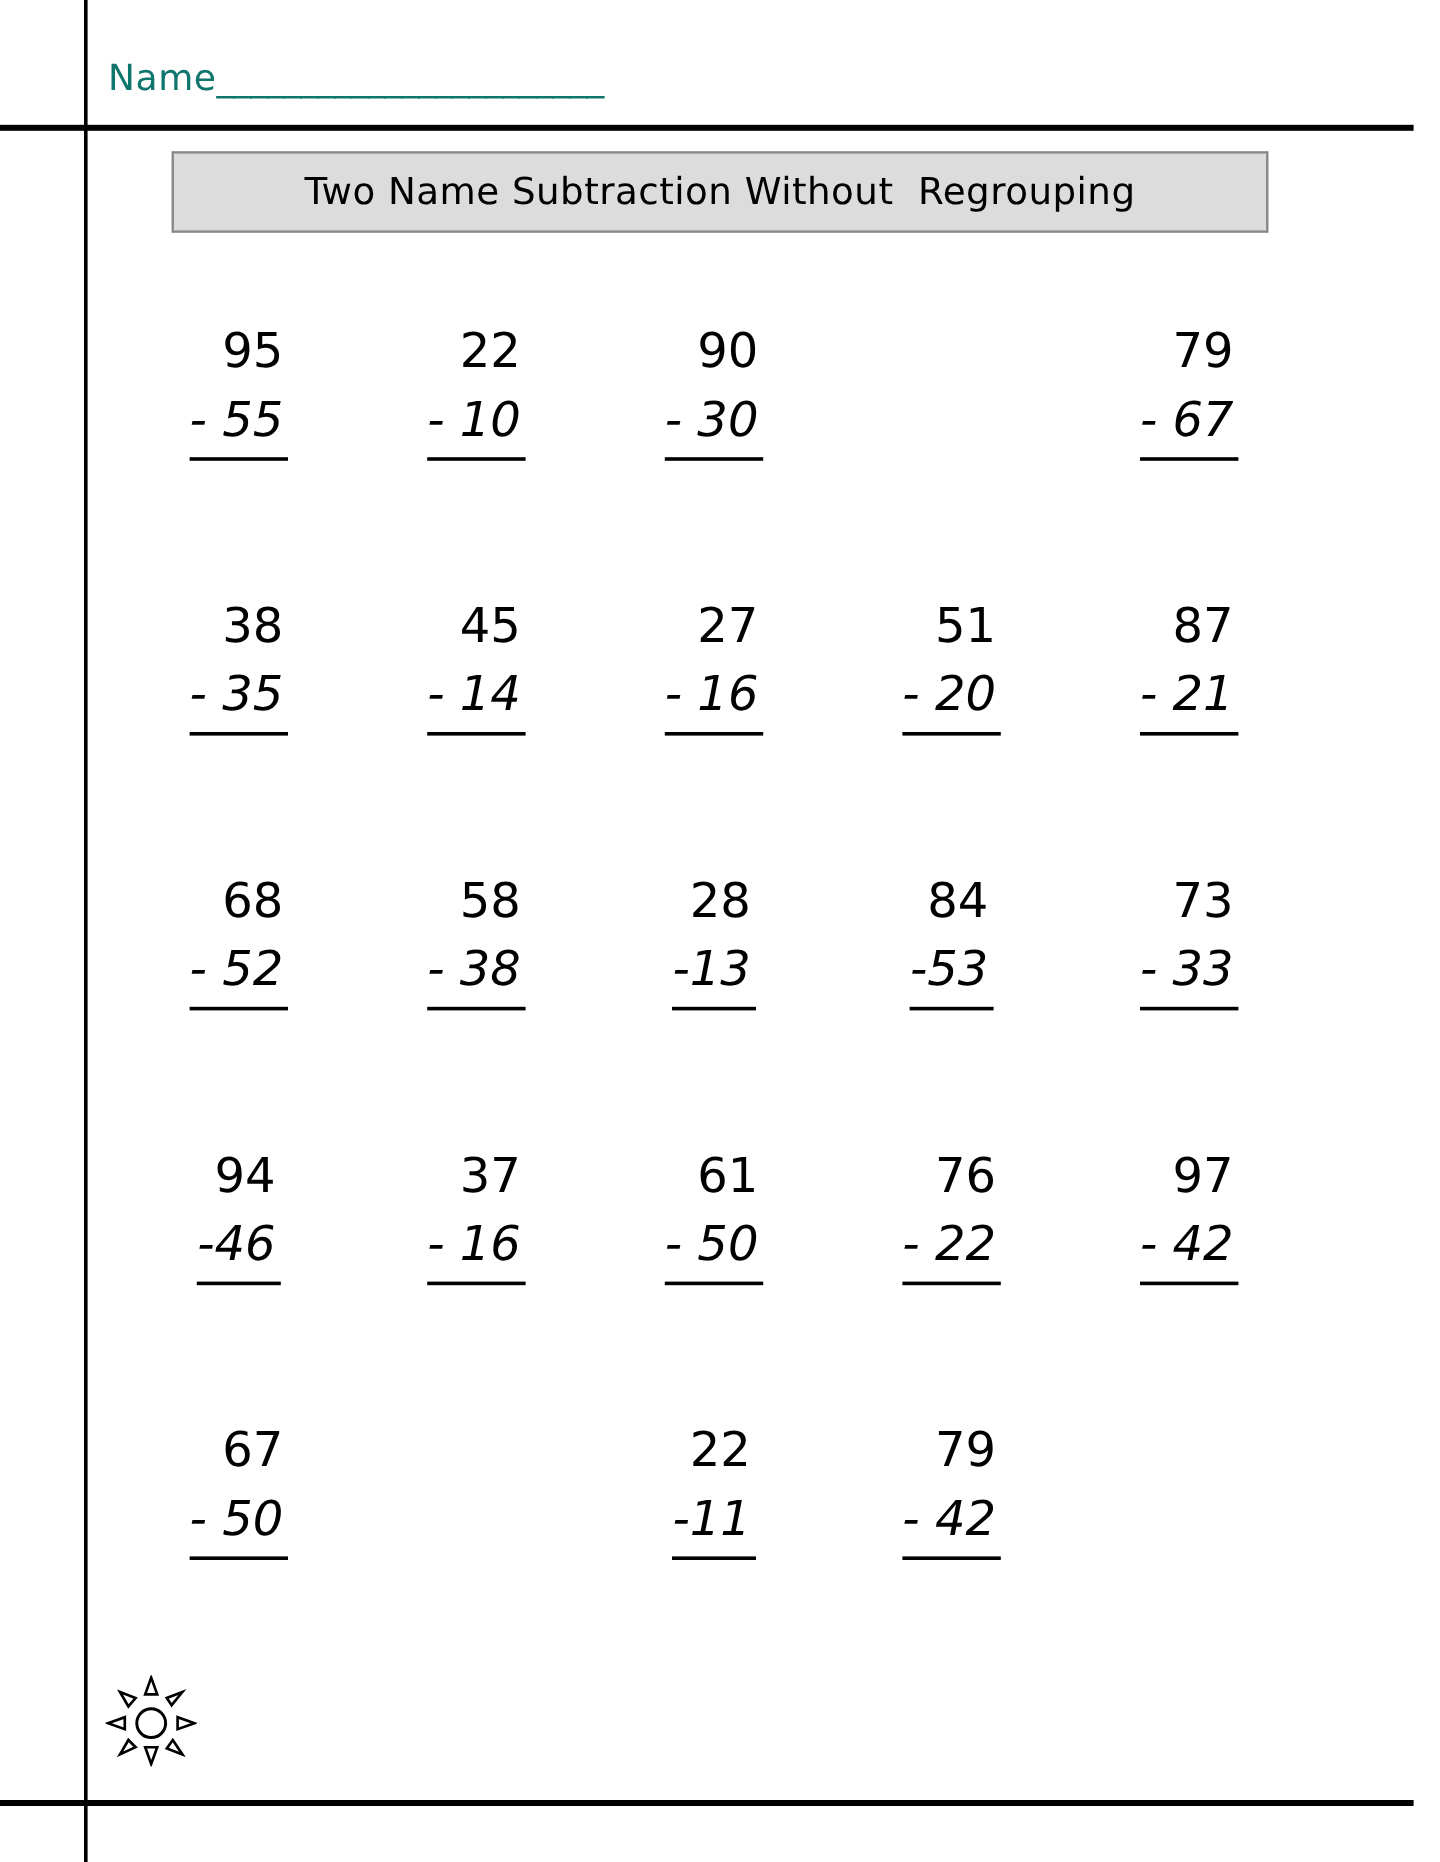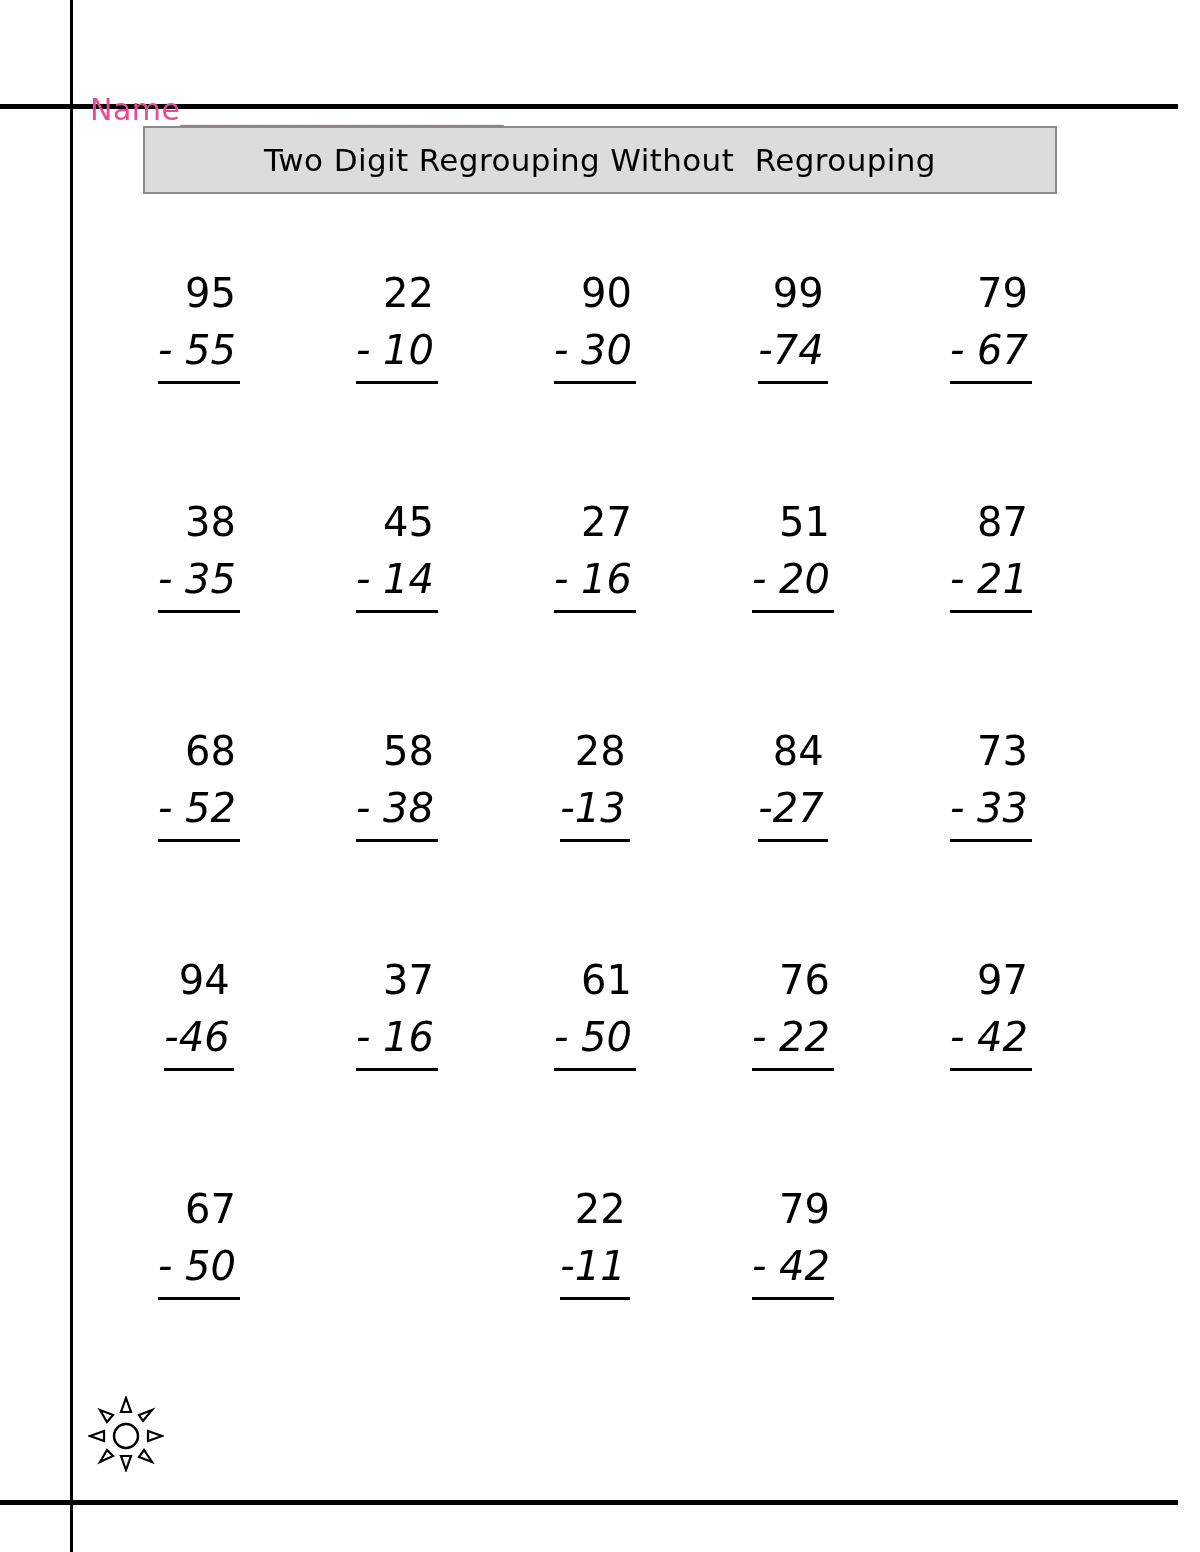--- a/index.html
+++ b/index.html
@@ -45,24 +45,23 @@
     height: 5px;
     background: #000000;
   }
 
   
   .name-row {
     position: absolute;
     left: 90px;
     top: 48px;
     font-size: 30px;
-    color: #ec4899;
+    color: #0f766e;
     white-space: nowrap;
     letter-spacing: 0.5px;
-    margin-top: 44px;
   }
   .name-label {
     font-family: "DejaVu Sans", sans-serif;
   }
   .name-blank {
     letter-spacing: -1px;
   }
 
   
   .title-box {
@@ -155,21 +154,21 @@
 
   <div class="margin-rule"></div>
   <div class="rule-top"></div>
   <div class="rule-bottom"></div>
 
   <div class="name-row">
     <span class="name-label">Name</span><span class="name-blank">_______________________</span>
   </div>
 
   <div class="title-box">
-    <span class="title-text">Two Digit Regrouping Without  Regrouping</span>
+    <span class="title-text">Two Name Subtraction Without  Regrouping</span>
   </div>
 
   <div class="grid">
       <div class="grid-row">
         <div class="cell">
           <div class="problem">
             <span class="top-num">95</span>
             <span class="bot-num">- 55</span>
           </div>
           <div style="height: 60px; width: 120px;"></div>
@@ -182,24 +181,20 @@
           <div style="height: 60px; width: 120px;"></div>
         </div>
         <div class="cell">
           <div class="problem">
             <span class="top-num">90</span>
             <span class="bot-num">- 30</span>
           </div>
           <div style="height: 60px; width: 120px;"></div>
         </div>
         <div class="cell">
-          <div class="problem">
-            <span class="top-num">99</span>
-            <span class="bot-num">-74</span>
-          </div>
           <div style="height: 60px; width: 120px;"></div>
         </div>
         <div class="cell">
           <div class="problem">
             <span class="top-num">79</span>
             <span class="bot-num">- 67</span>
           </div>
           <div style="height: 60px; width: 120px;"></div>
         </div>
       </div>
@@ -258,21 +253,21 @@
         <div class="cell">
           <div class="problem">
             <span class="top-num">28</span>
             <span class="bot-num">-13</span>
           </div>
           <div style="height: 60px; width: 120px;"></div>
         </div>
         <div class="cell">
           <div class="problem">
             <span class="top-num">84</span>
-            <span class="bot-num">-27</span>
+            <span class="bot-num">-53</span>
           </div>
           <div style="height: 60px; width: 120px;"></div>
         </div>
         <div class="cell">
           <div class="problem">
             <span class="top-num">73</span>
             <span class="bot-num">- 33</span>
           </div>
           <div style="height: 60px; width: 120px;"></div>
         </div>

